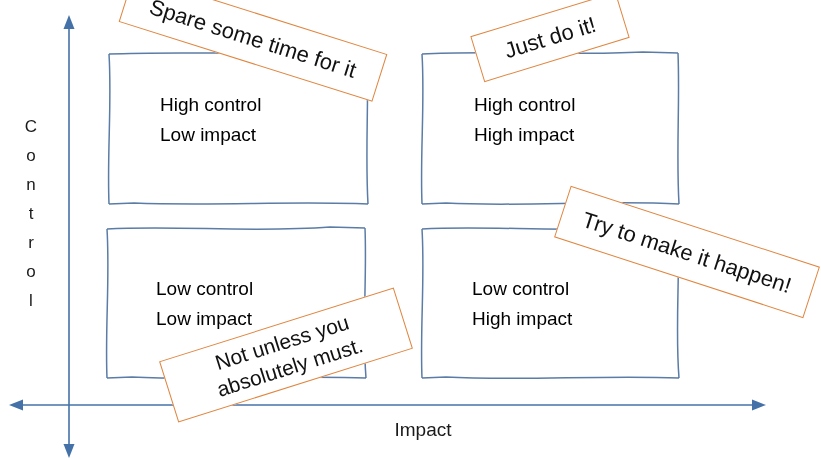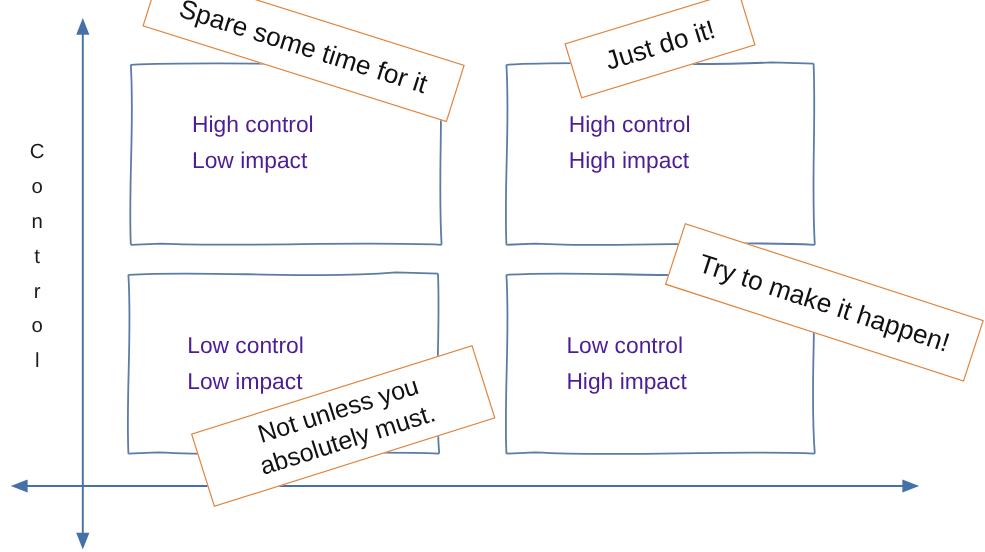--- a/index.html
+++ b/index.html
@@ -59,21 +59,21 @@
     left: 0;
     top: 0;
     width: 100%;
     height: 100%;
   }
   .quad-text {
     position: absolute;
     left: 56px;
     top: 42px;
     font-size: 19px;
-    color: #4c1d95;
+    color: #000000;
     line-height: 30px;
     white-space: nowrap;
   }
   .quad-text span { display: block; }
 
   
   .callout {
     position: absolute;
     border: 1.6px solid #e0853f;
     background: #ffffff;
@@ -144,20 +144,21 @@
   <div class="y-axis-label">
     <span>C</span>
     <span>o</span>
     <span>n</span>
     <span>t</span>
     <span>r</span>
     <span>o</span>
     <span>l</span>
   </div>
 
+  <div class="x-axis-label">Impact</div>
 
   <div class="quad" id="quad-0" style="left:104px; top:48px; width:268px; height:161px;">
     <svg class="sketch" viewBox="0 0 268 161" preserveAspectRatio="none">
       <path d="M5,6 C70,3 150,7 230,4 L263,5 M263,5 C265,55 261,105 264,156
                M264,156 C190,153 105,158 30,155 L5,156 M5,156 C3,105 8,55 5,6" fill="none" stroke="#5b7ca6" stroke-width="1.5" stroke-linejoin="round"></path>
     </svg>
     <div class="quad-text">
       <span>High control</span>
       <span>Low impact</span>
     </div>

